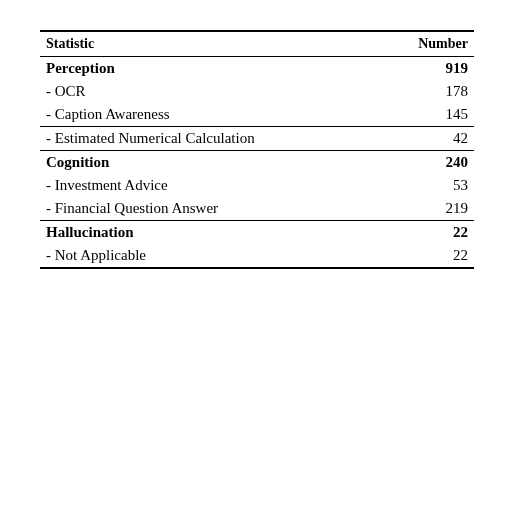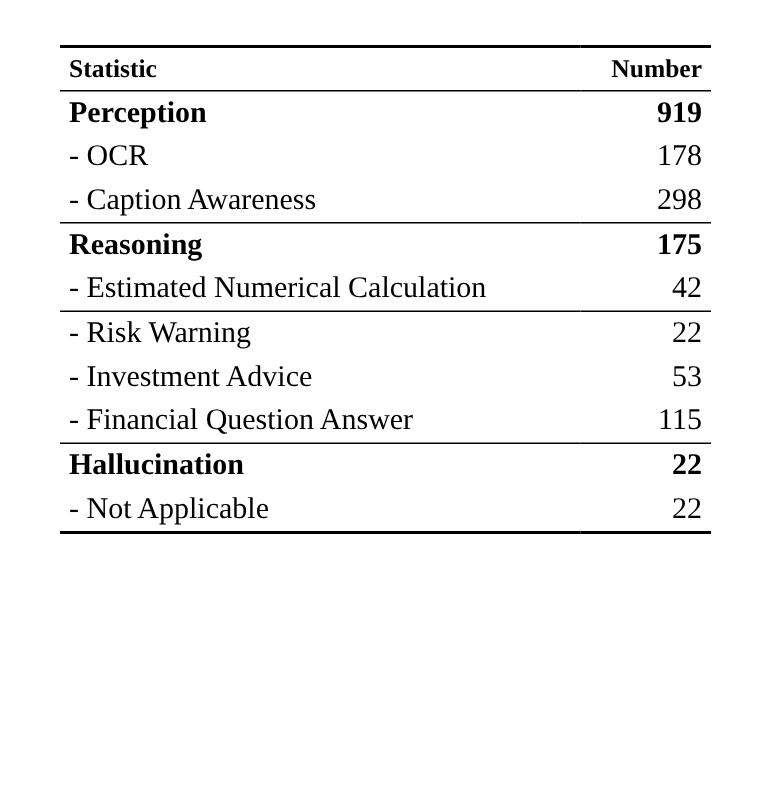--- a/index.html
+++ b/index.html
@@ -28,30 +28,30 @@
       width: 100%;
       border-collapse: collapse;
     }
 
     thead tr th {
       border-top: 2px solid #000;
       border-bottom: 1.5px solid #000;
       padding: 4px 6px;
       text-align: left;
       font-weight: bold;
-      font-size: 17px;
+      font-size: 14px;
     }
 
     thead tr th.col-number {
       text-align: right;
     }
 
     tbody tr td {
       padding: 3px 6px;
-      font-size: 20px;
+      font-size: 15px;
     }
 
     tbody tr td.col-number {
       text-align: right;
     }
 
     .row-category td {
       font-weight: bold;
     }
 
@@ -79,41 +79,37 @@
     <tr class="row-category">
           <td>Perception</td>
           <td class="col-number">919</td>
         </tr>
         <tr class="row-sub">
           <td>- OCR</td>
           <td class="col-number">178</td>
         </tr>
         <tr class="row-sub" style="border-bottom: 1.5px solid rgb(0, 0, 0);">
           <td>- Caption Awareness</td>
-          <td class="col-number">298</td>
-        </tr>
-        <tr class="row-category">
-          <td>Reasoning</td>
-          <td class="col-number">175</td>
+          <td class="col-number">145</td>
         </tr>
         <tr class="row-sub" style="border-bottom: 1.5px solid rgb(0, 0, 0); margin-top: 25px;">
           <td>- Estimated Numerical Calculation</td>
           <td class="col-number">42</td>
         </tr>
-        <tr class="row-sub">
-          <td>- Risk Warning</td>
-          <td class="col-number">22</td>
+        <tr class="row-category">
+          <td>Cognition</td>
+          <td class="col-number">240</td>
         </tr>
         <tr class="row-sub">
           <td>- Investment Advice</td>
           <td class="col-number">53</td>
         </tr>
         <tr class="row-sub" style="border-bottom: 1.5px solid rgb(0, 0, 0);">
           <td>- Financial Question Answer</td>
-          <td class="col-number">115</td>
+          <td class="col-number">219</td>
         </tr>
         <tr class="row-category">
           <td>Hallucination</td>
           <td class="col-number">22</td>
         </tr>
         <tr class="row-sub table-bottom" style="border-bottom: 2px solid rgb(0, 0, 0);">
           <td>- Not Applicable</td>
           <td class="col-number">22</td>
         </tr>
       </tbody>

